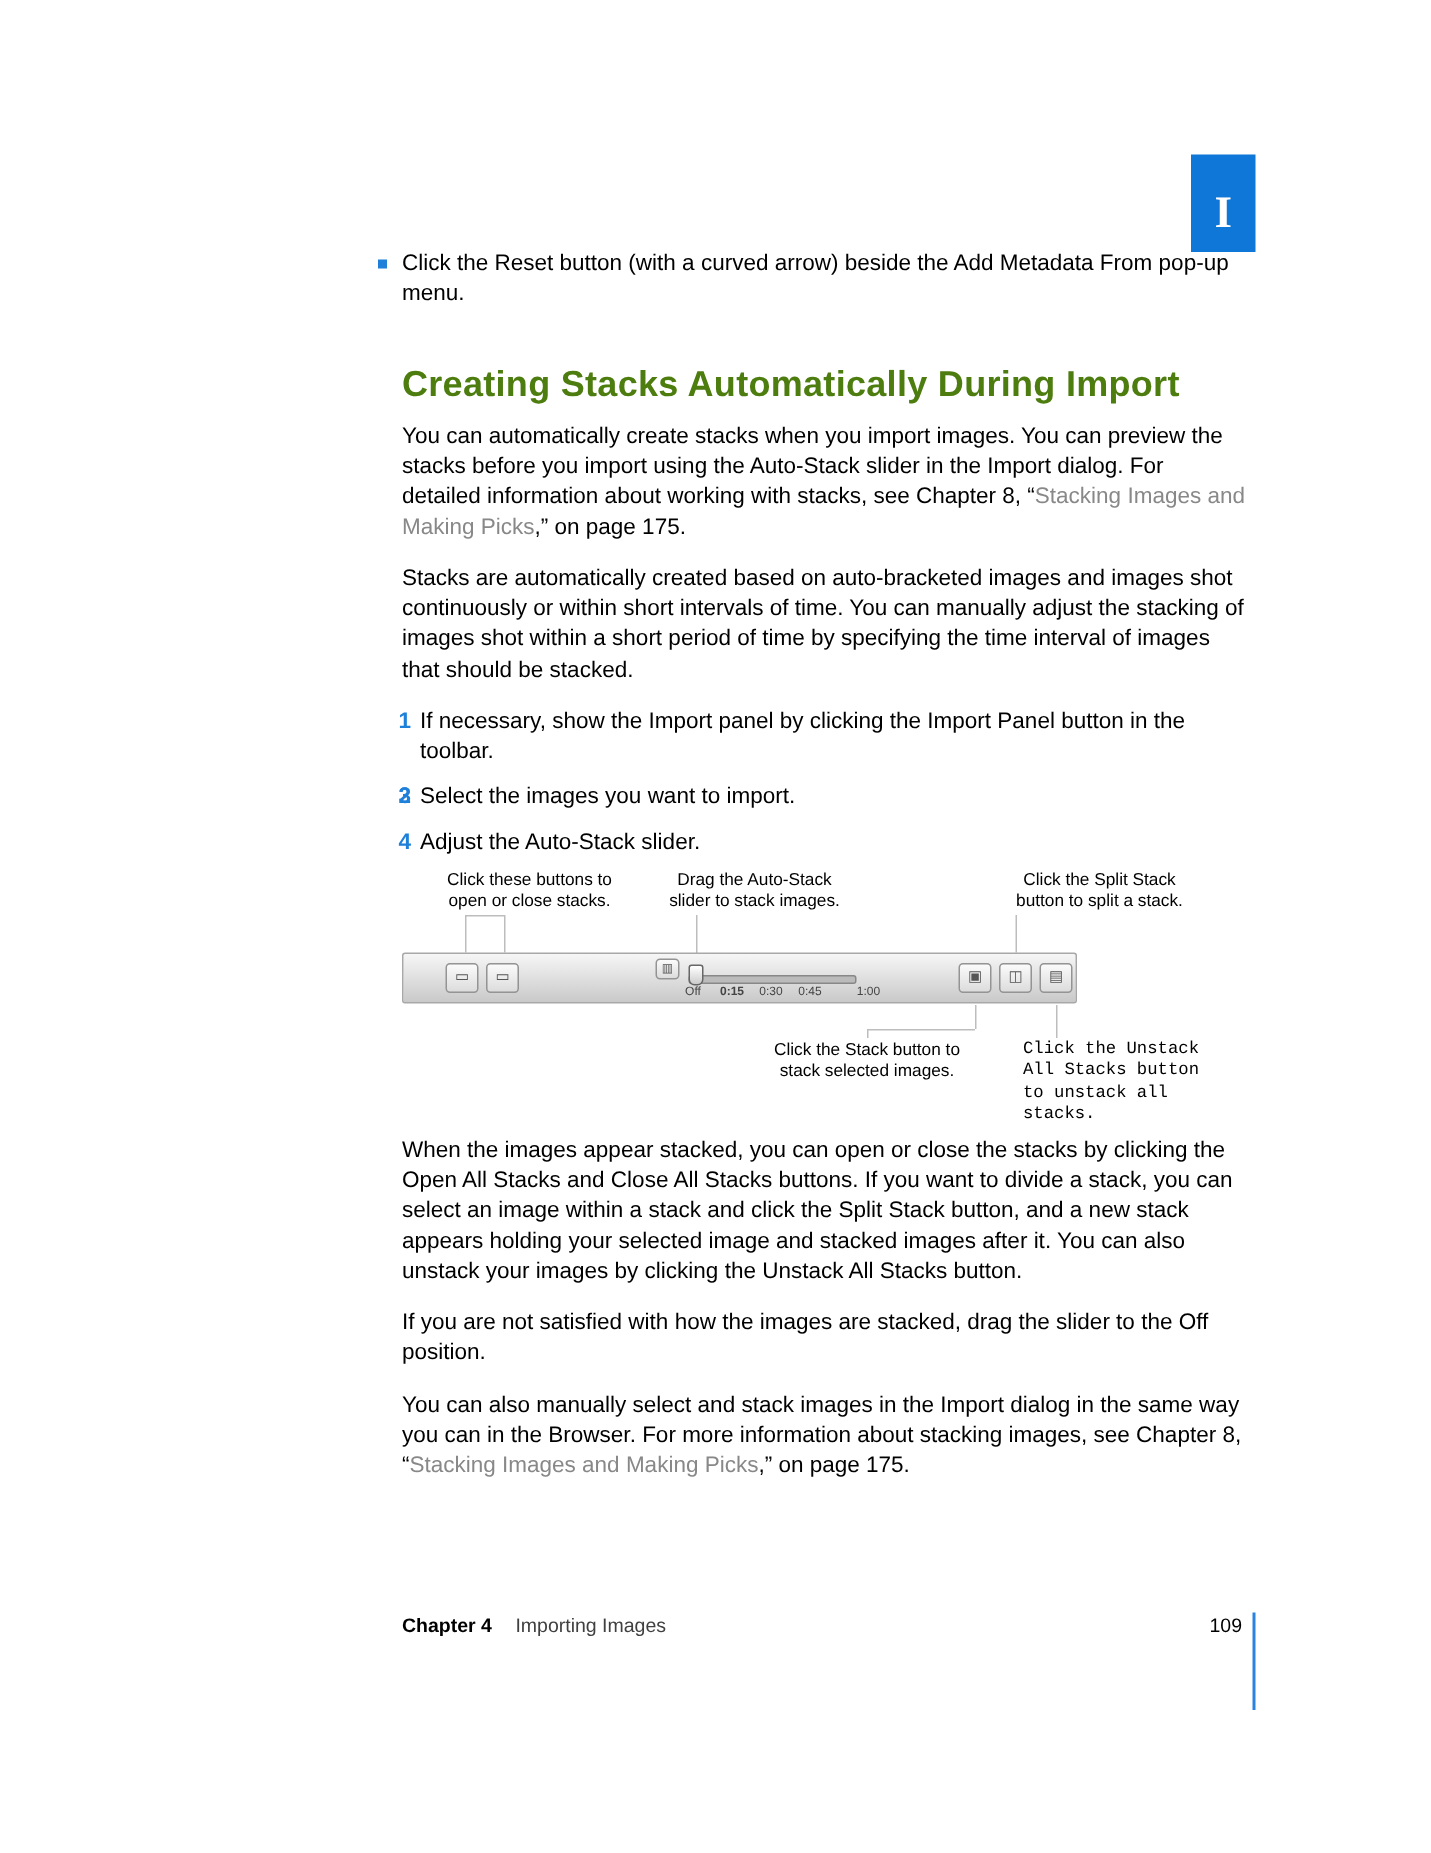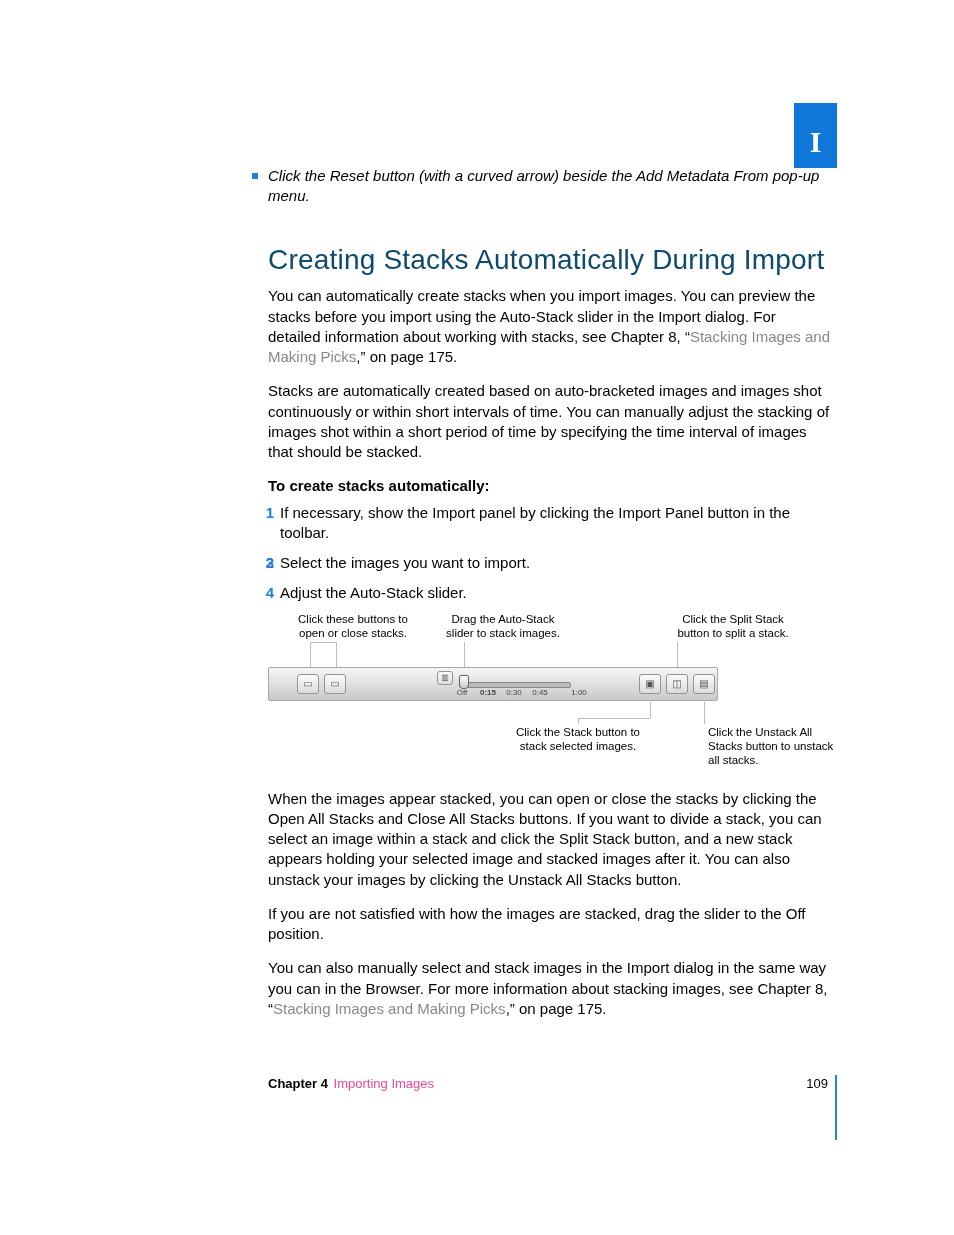--- a/index.html
+++ b/index.html
@@ -37,23 +37,23 @@
   .right-rule {
     position: absolute;
     right: 117px;
     top: 1075px;
     width: 2px;
     height: 65px;
     background: #2a84de;
   }
   .bold { font-weight: 700; }
   .section-title {
-    color: #0c4a6e;
-    font-size: 28px;
-    font-weight: 400;
+    color: #4d7c0f;
+    font-size: 24px;
+    font-weight: 700;
     margin: 0 0 8px 0;
     letter-spacing: 0.2px;
   }
   p { margin: 0 0 14px 0; }
   .link { color: #888; }
   .bullet-row {
     position: relative;
     padding-left: 0;
   }
   .bullet-row::before {
@@ -78,22 +78,22 @@
     color: #1f80d9;
     font-weight: 700;
   }
   .footer {
     position: absolute;
     left: 268px;
     top: 1075px;
     width: 562px;
     font-size: 13px;
   }
-  .footer .chap { font-weight: 700; margin-right: 2px; }
-  .footer .chap-title { color: #ec4899; }
+  .footer .chap { font-weight: 700; margin-right: 12px; }
+  .footer .chap-title { color: #404040; }
   .footer .pageno { float: right; margin-right: 2px; }
   
   .diagram {
     position: relative;
     width: 560px;
     height: 155px;
     margin: 8px 0 22px 0;
     font-size: 11.5px;
     color: #000;
   }
@@ -159,31 +159,30 @@
   .lead.v { width: 1px; }
   .lead.h { height: 1px; }
 </style>
 </head>
 <body>
 
 <div class="chapter-tab">I</div>
 
 <div class="content">
 
-  <p class="bullet-row" style="margin-bottom:34px;font-style:italic;">Click the Reset button (with a curved arrow) beside the Add Metadata From pop-up menu.</p>
+  <p class="bullet-row" style="margin-bottom:34px;">Click the Reset button (with a curved arrow) beside the Add Metadata From pop-up menu.</p>
 
   <h2 class="section-title">Creating Stacks Automatically During Import</h2>
 
   <p>
     <span>You can automatically create stacks when you import images. You can preview the stacks before you import using the Auto-Stack slider in the Import dialog. For detailed information about working with stacks, see Chapter 8, “</span><span class="link">Stacking Images and Making Picks</span><span>,” on page 175.</span>
   </p>
 
   <p>Stacks are automatically created based on auto-bracketed images and images shot continuously or within short intervals of time. You can manually adjust the stacking of images shot within a short period of time by specifying the time interval of images that should be stacked.</p>
 
-  <p class="bold" style="margin-bottom:6px;">To create stacks automatically:</p>
 
   <div class="step"><span class="step-num">1</span><span>If necessary, show the Import panel by clicking the Import Panel button in the toolbar.</span></div>
   <div class="step"><span class="step-num">2</span></div>
   <div class="step"><span class="step-num">3</span><span>Select the images you want to import.</span></div>
   <div class="step" style="margin-bottom:4px;"><span class="step-num">4</span><span>Adjust the Auto-Stack slider.</span></div>
 
   <div class="diagram">
 
     <div class="callout t" style="left:20px; top:0; width:130px;">Click these buttons to open or close stacks.</div>
     <div class="callout t" style="left:170px; top:0; width:130px;">Drag the Auto-Stack slider to stack images.</div>
@@ -212,21 +211,21 @@
       <div class="btn" style="left:397px;">◫</div>
       <div class="btn" style="left:424px;">▤</div>
     </div>
 
     <div class="lead v" style="left:382px; top:90px; height:16px;"></div>
     <div class="lead h" style="left:310px; top:106px; width:72px;"></div>
     <div class="lead v" style="left:310px; top:106px; height:6px;"></div>
     <div class="lead v" style="left:436px; top:90px; height:22px;"></div>
 
     <div class="callout" style="left:240px; top:113px; width:140px; text-align:center;">Click the Stack button to stack selected images.</div>
-    <div class="callout" style="left:440px; top:113px; width:130px;">Click the Unstack All Stacks button to unstack all stacks.</div>
+    <div class="callout" style="left:414px; top:113px; width:130px;font-family:Liberation Mono, monospace;">Click the Unstack All Stacks button to unstack all stacks.</div>
   </div>
 
   <p>When the images appear stacked, you can open or close the stacks by clicking the Open All Stacks and Close All Stacks buttons. If you want to divide a stack, you can select an image within a stack and click the Split Stack button, and a new stack appears holding your selected image and stacked images after it. You can also unstack your images by clicking the Unstack All Stacks button.</p>
   <p>If you are not satisfied with how the images are stacked, drag the slider to the Off position.</p>
   <p>
     <span>You can also manually select and stack images in the Import dialog in the same way you can in the Browser. For more information about stacking images, see Chapter 8, “</span><span class="link">Stacking Images and Making Picks</span><span>,” on page 175.</span>
   </p>
 
 </div>
 

